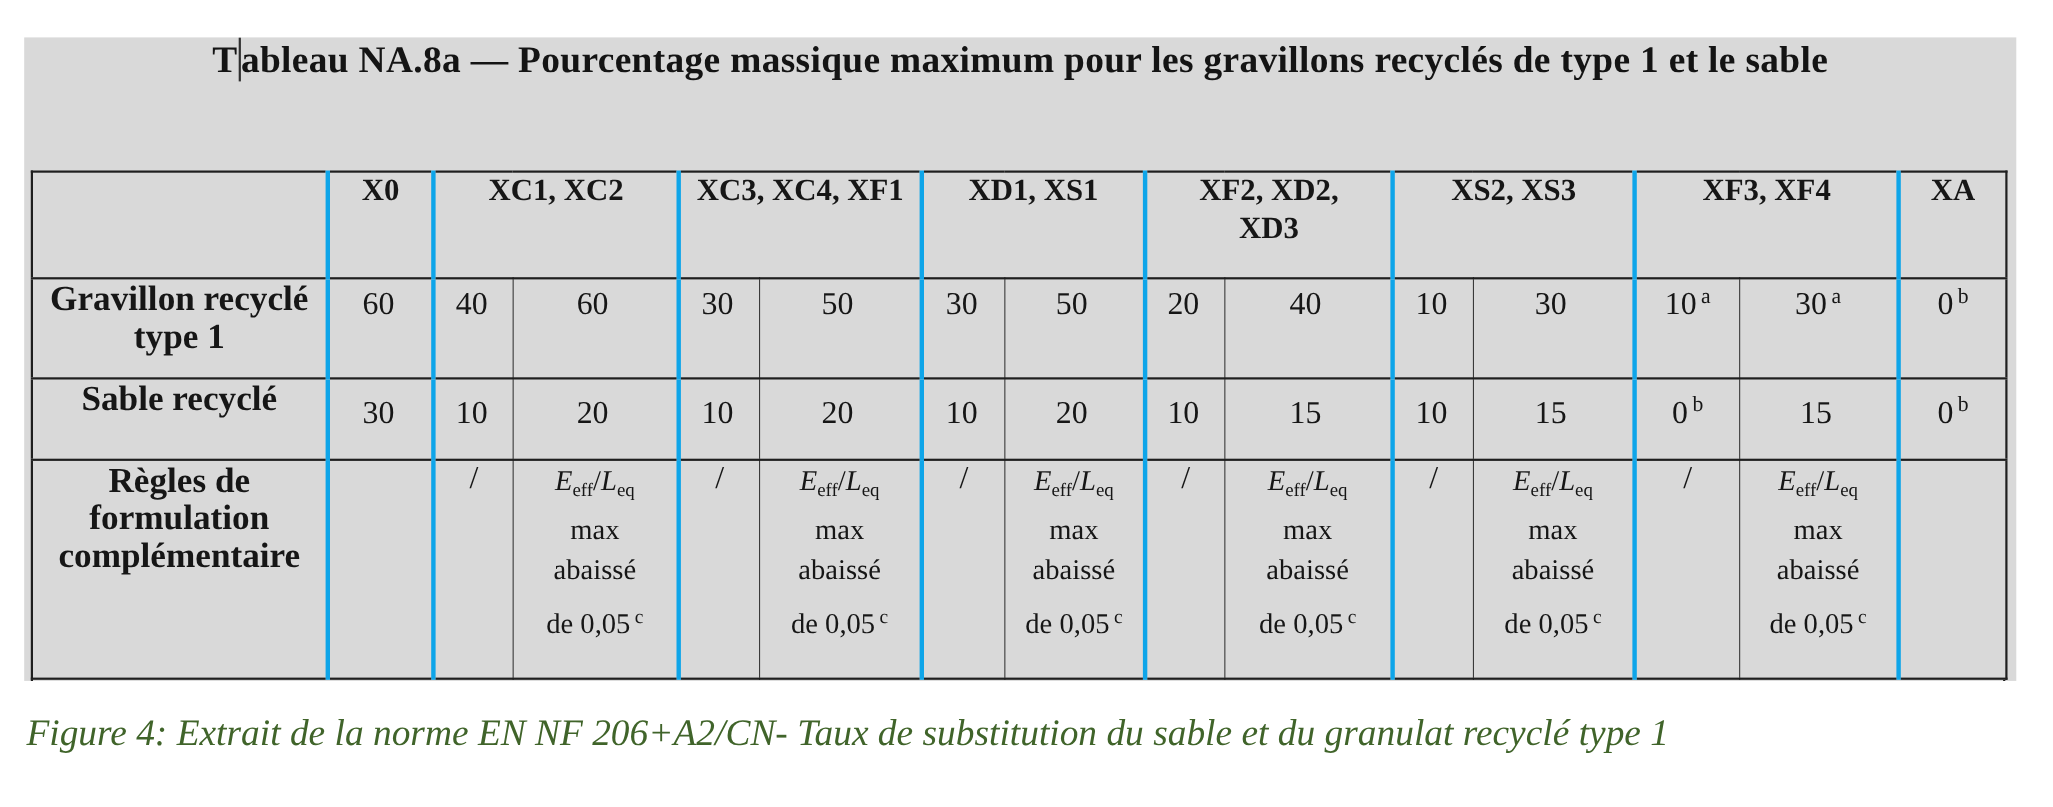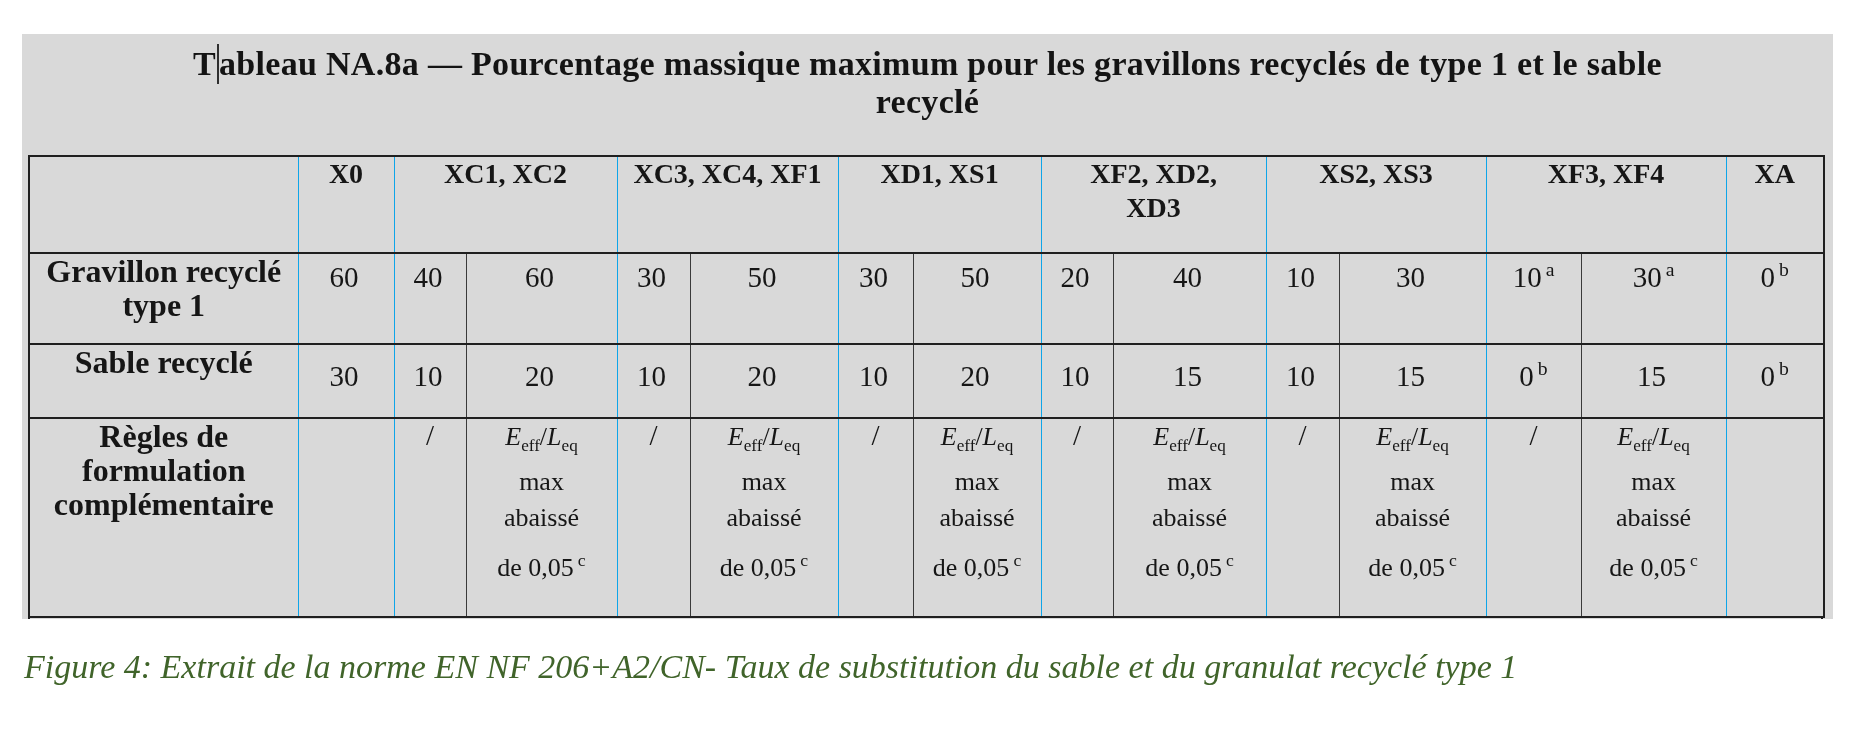--- a/index.html
+++ b/index.html
@@ -12,21 +12,21 @@
     color:#161616;
   }
   
   .panel {
     position:absolute; left:22px; top:34px;
     width:1811px; height:585px;
     background:#d9d9d9;
     overflow:hidden;
   }
   .doc-title {
-    padding-top:10px;
+    padding-top:0;
     text-align:center;
     font-weight:bold;
     font-size:34px;
     line-height:36px;
     color:#141414;
     letter-spacing:0.3px;
   }
   .caret {
     display:inline-block;
     width:2px; height:40px;
@@ -46,21 +46,21 @@
     text-align:center;
     padding:0;
     overflow:hidden;
     color:#161616;
   }
   tr.hr { height:97px; }
   tr.r1 { height:91px; }
   tr.r2 { height:74px; }
   tr.r3 { height:199px; }
   tr.r1, tr.r2, tr.r3 { border-top:2px solid #1f1f1f; }
-  .bl  { border-left:1px solid #0ea5e9;margin-top:32px; }
+  .bl  { border-left:4px solid #0ea5e9;margin-top:32px; }
   .blt { border-left:1px solid #3a3a3a; }
   .hcell { font-weight:bold; font-size:28px; line-height:34px; padding-top:11px; }
   .lab { text-align:left; font-size:32px; line-height:34px; padding:10px 6px 0 12px;font-weight:bold; }
   .num { font-size:29px; }
   tr.r1 td.num { padding-top:4px; }
   tr.r2 td.num { padding-top:12px; }
   sup.s { font-size:68%; vertical-align:super; margin-left:4px; }
   .slash { font-size:29px; padding-top:18px; }
   .frm { font-size:26px; line-height:36px; padding-top:16px; }
   .frm i { font-style:italic; }
@@ -90,21 +90,20 @@
     white-space:nowrap;
   }
 </style>
 </head>
 <body>
 
 <div class="panel">
 
   <div class="doc-title">
     <div><span>T</span><span class="caret"></span><span>ableau NA.8a — Pourcentage massique maximum pour les gravillons recyclés de type 1 et le sable</span></div>
-    <div>recyclé</div>
   </div>
 
   <div class="tablewrap">
   <table class="grid">
     <colgroup>
       <col style="width:269px">
           <col style="width:96px">
       <col style="width:72px">
           <col style="width:151px">
       <col style="width:73px">

